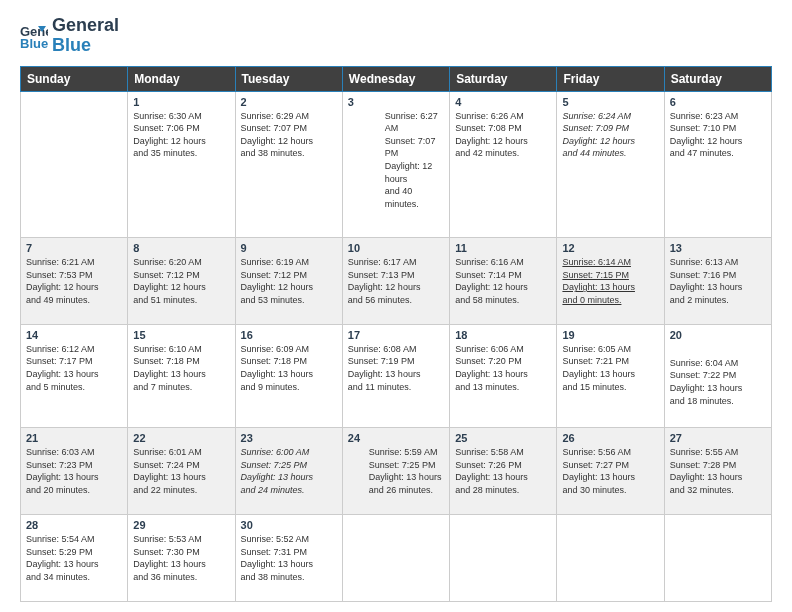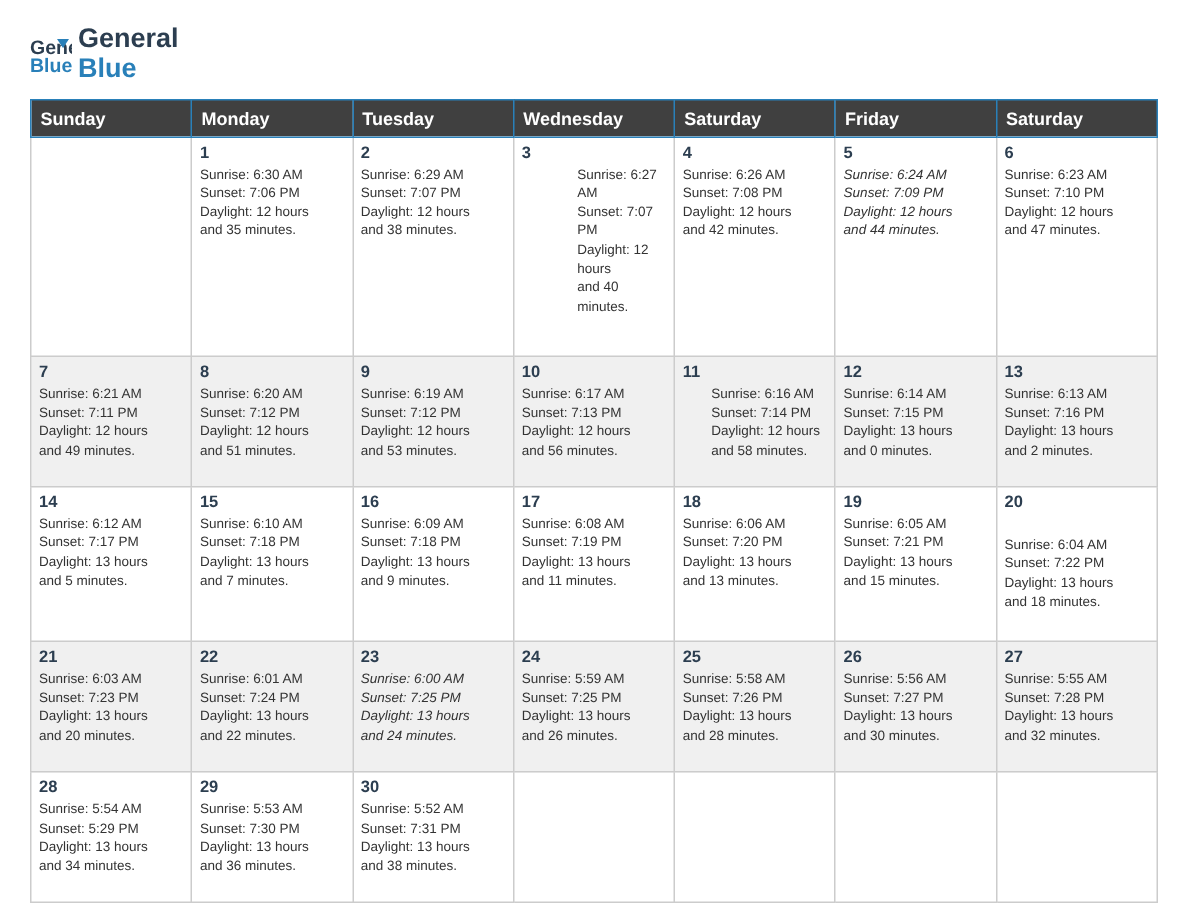--- a/index.html
+++ b/index.html
@@ -173,21 +173,21 @@
             <div class="day-info" style="white-space: pre-line;">Sunrise: 6:23 AM
 Sunset: 7:10 PM
 Daylight: 12 hours
 and 47 minutes.</div>
           </td>
         </tr>
         <tr>
           <td class="shaded">
             <span class="day-number">7</span>
             <div class="day-info" style="white-space: pre-line;">Sunrise: 6:21 AM
-Sunset: 7:11 PM
+Sunset: 7:53 PM
 Daylight: 12 hours
 and 49 minutes.</div>
           </td>
           <td class="shaded">
             <span class="day-number">8</span>
             <div class="day-info" style="white-space: pre-line;">Sunrise: 6:20 AM
 Sunset: 7:12 PM
 Daylight: 12 hours
 and 51 minutes.</div>
           </td>
@@ -200,28 +200,28 @@
           </td>
           <td class="shaded">
             <span class="day-number">10</span>
             <div class="day-info" style="white-space: pre-line;">Sunrise: 6:17 AM
 Sunset: 7:13 PM
 Daylight: 12 hours
 and 56 minutes.</div>
           </td>
           <td class="shaded">
             <span class="day-number">11</span>
-            <div class="day-info" style="white-space: pre-line; margin-left: 19px;">Sunrise: 6:16 AM
+            <div class="day-info" style="white-space: pre-line;">Sunrise: 6:16 AM
 Sunset: 7:14 PM
 Daylight: 12 hours
 and 58 minutes.</div>
           </td>
           <td class="shaded">
             <span class="day-number">12</span>
-            <div class="day-info" style="white-space: pre-line;">Sunrise: 6:14 AM
+            <div class="day-info" style="white-space: pre-line; text-decoration: underline;">Sunrise: 6:14 AM
 Sunset: 7:15 PM
 Daylight: 13 hours
 and 0 minutes.</div>
           </td>
           <td class="shaded">
             <span class="day-number">13</span>
             <div class="day-info" style="white-space: pre-line;">Sunrise: 6:13 AM
 Sunset: 7:16 PM
 Daylight: 13 hours
 and 2 minutes.</div>
@@ -295,21 +295,21 @@
           </td>
           <td class="shaded">
             <span class="day-number">23</span>
             <div class="day-info" style="white-space: pre-line; font-style: italic;">Sunrise: 6:00 AM
 Sunset: 7:25 PM
 Daylight: 13 hours
 and 24 minutes.</div>
           </td>
           <td class="shaded">
             <span class="day-number">24</span>
-            <div class="day-info" style="white-space: pre-line;">Sunrise: 5:59 AM
+            <div class="day-info" style="white-space: pre-line; margin-left: 21px;">Sunrise: 5:59 AM
 Sunset: 7:25 PM
 Daylight: 13 hours
 and 26 minutes.</div>
           </td>
           <td class="shaded">
             <span class="day-number">25</span>
             <div class="day-info" style="white-space: pre-line;">Sunrise: 5:58 AM
 Sunset: 7:26 PM
 Daylight: 13 hours
 and 28 minutes.</div>

